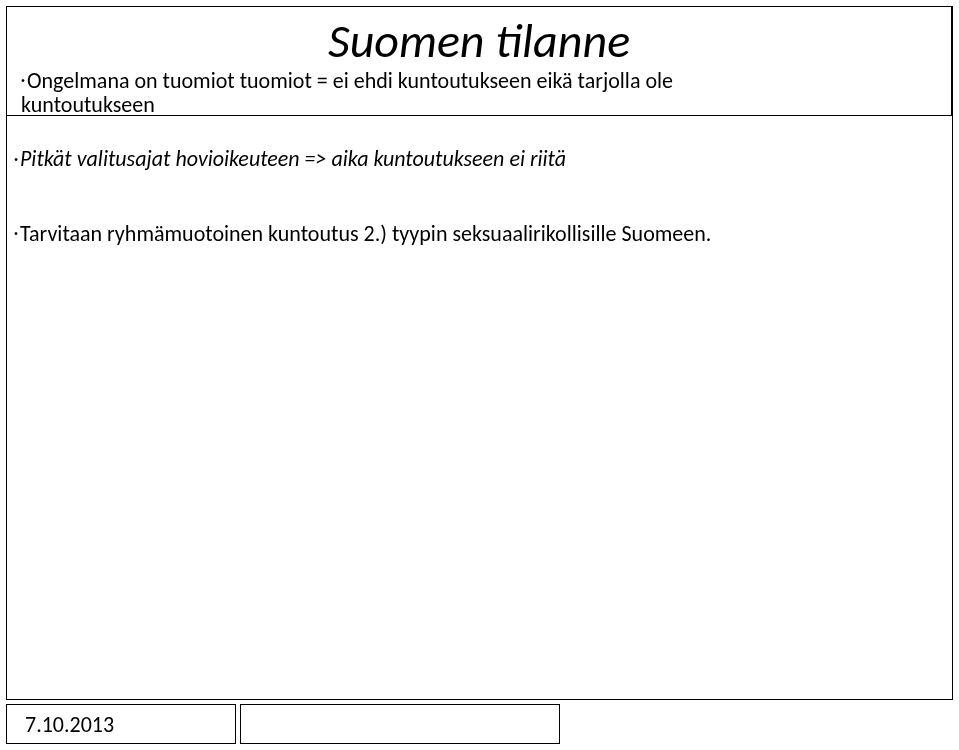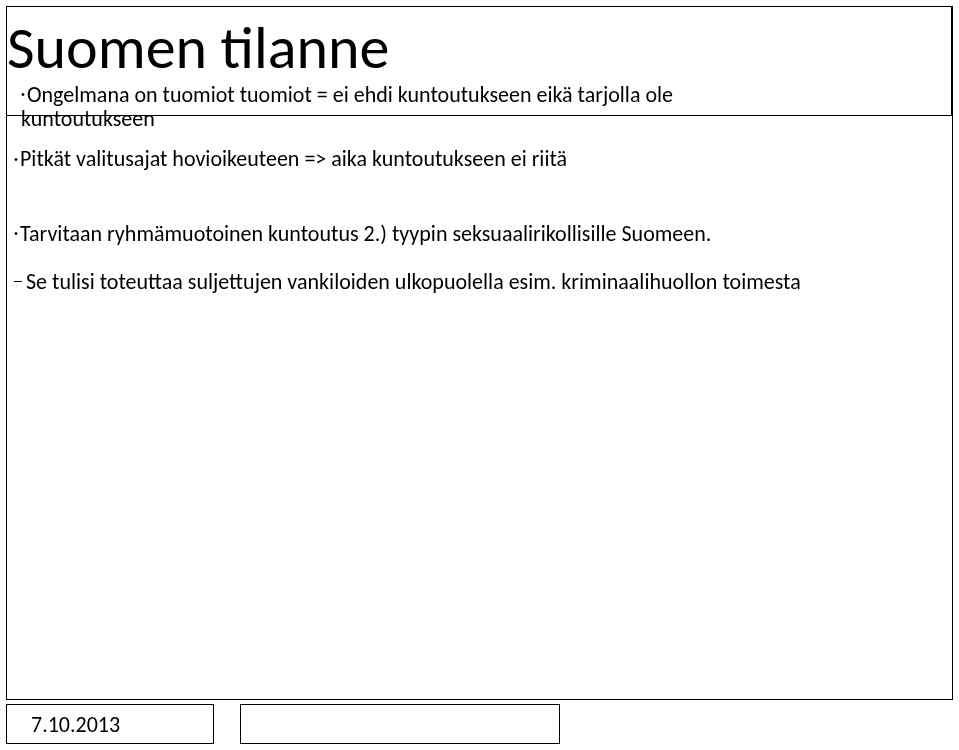--- a/index.html
+++ b/index.html
@@ -25,44 +25,46 @@
   .title-box {
     position: absolute;
     top: 6px;
     left: 6px;
     width: 946px;
     height: 110px;
     border: 1px solid #000;
     background: #fff;
   }
   .title {
-    text-align: left;
-    font-size: 60px;
+    text-align: center;
+    font-size: 48px;
     font-weight: 400;
     padding-top: 4px;
     color: #000;
+    font-style: italic;
   }
   .sub-line {
     font-size: 22px;
     color: #000;
     padding-left: 14px;
     line-height: 1.2;
     margin-top: -2px;
   }
   .content {
     position: absolute;
     top: 145px;
     left: 14px;
     right: 14px;
     font-size: 22px;
     color: #000;
     line-height: 1.3;
   }
   .bullet-item {
     margin-bottom: 46px;
+    font-style: italic;
   }
   .bullet-item-sub {
     margin-bottom: 20px;
   }
   .bullet-marker {
     display: inline-block;
     font-size: 8px;
     vertical-align: middle;
     margin-right: 2px;
     position: relative;
@@ -75,27 +77,27 @@
     border-top: 1px solid #000;
     width: 8px;
     height: 0;
     position: relative;
     top: -2px;
   }
   .date-box {
     position: absolute;
     bottom: 6px;
     left: 6px;
-    width: 208px;
+    width: 230px;
     height: 40px;
     border: 1px solid #000;
     background: #fff;
     font-size: 22px;
     color: #000;
-    padding-left: 24px;
+    padding-left: 18px;
     padding-top: 6px;
   }
   .empty-box {
     position: absolute;
     bottom: 6px;
     left: 240px;
     width: 320px;
     height: 40px;
     border: 1px solid #000;
     background: #fff;
@@ -116,22 +118,19 @@
   </div>
 </div>
 
 <div class="content">
   <div class="bullet-item">
     <span class="bullet-marker">•</span><span>Pitkät valitusajat hovioikeuteen =&gt; aika kuntoutukseen ei riitä</span>
   </div>
   <div class="bullet-item-sub">
     <span class="bullet-marker">•</span><span>Tarvitaan ryhmämuotoinen kuntoutus 2.) tyypin seksuaalirikollisille Suomeen.</span>
   </div>
-  <div class="bullet-item">
-    <span class="line-marker"></span><span>Se tulisi toteuttaa suljettujen vankiloiden ulkopuolella esim. kriminaalihuollon toimesta</span>
-  </div>
 </div>
 
 <div class="date-box">
   <span>7.10.2013</span>
 </div>
 
 <div class="empty-box"></div>
 
 </body></html>

